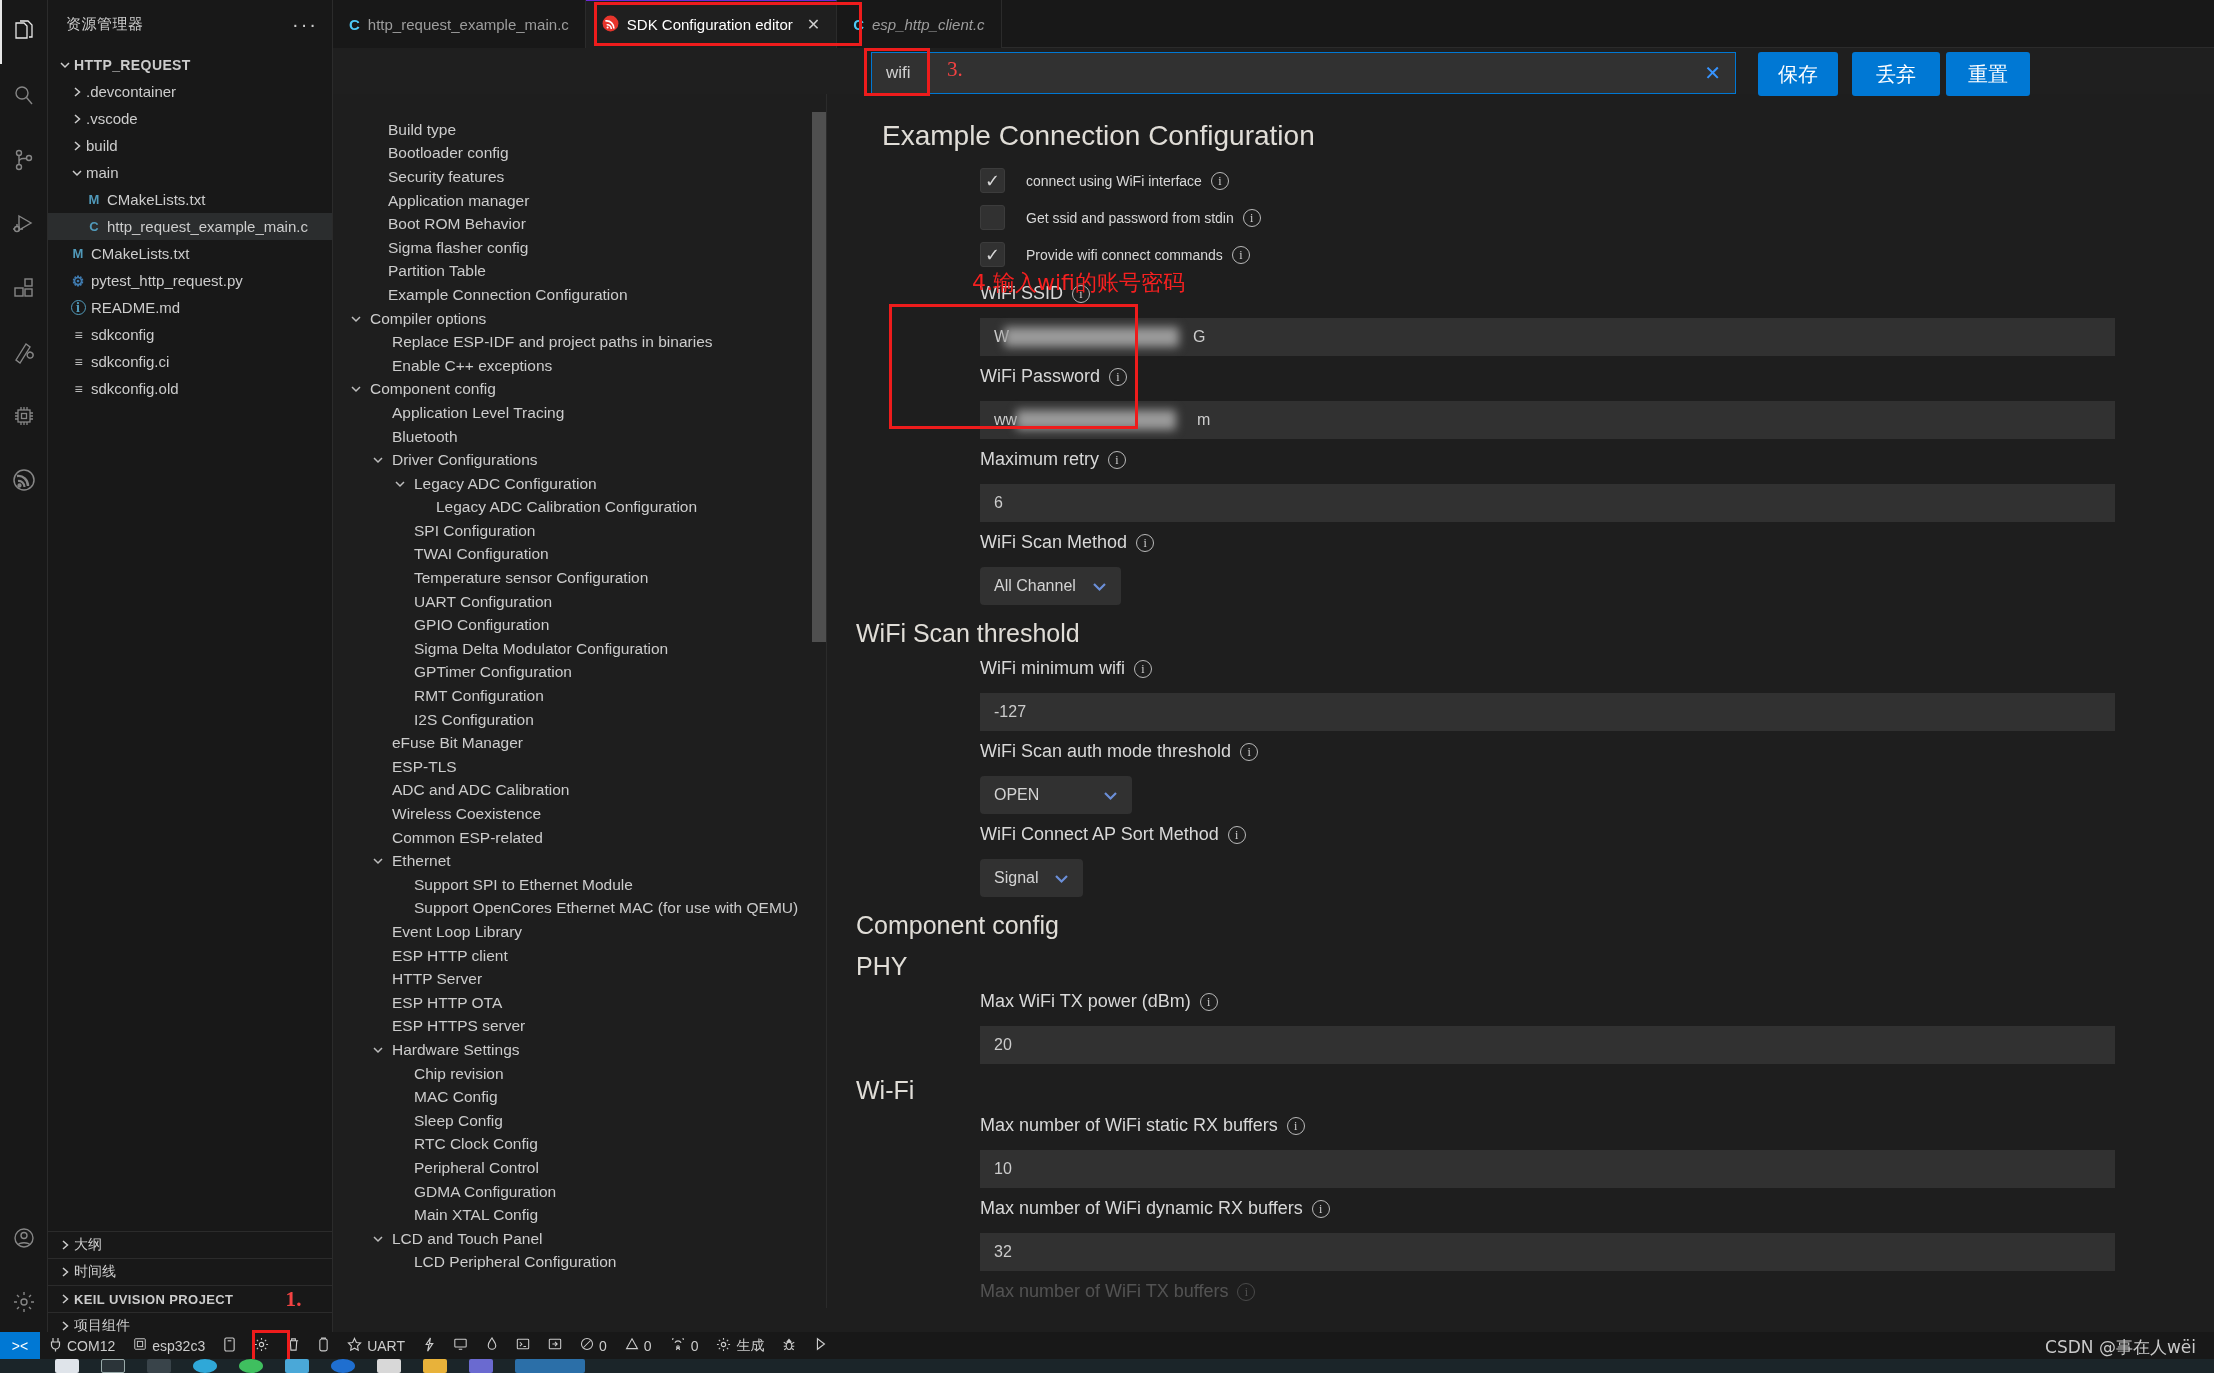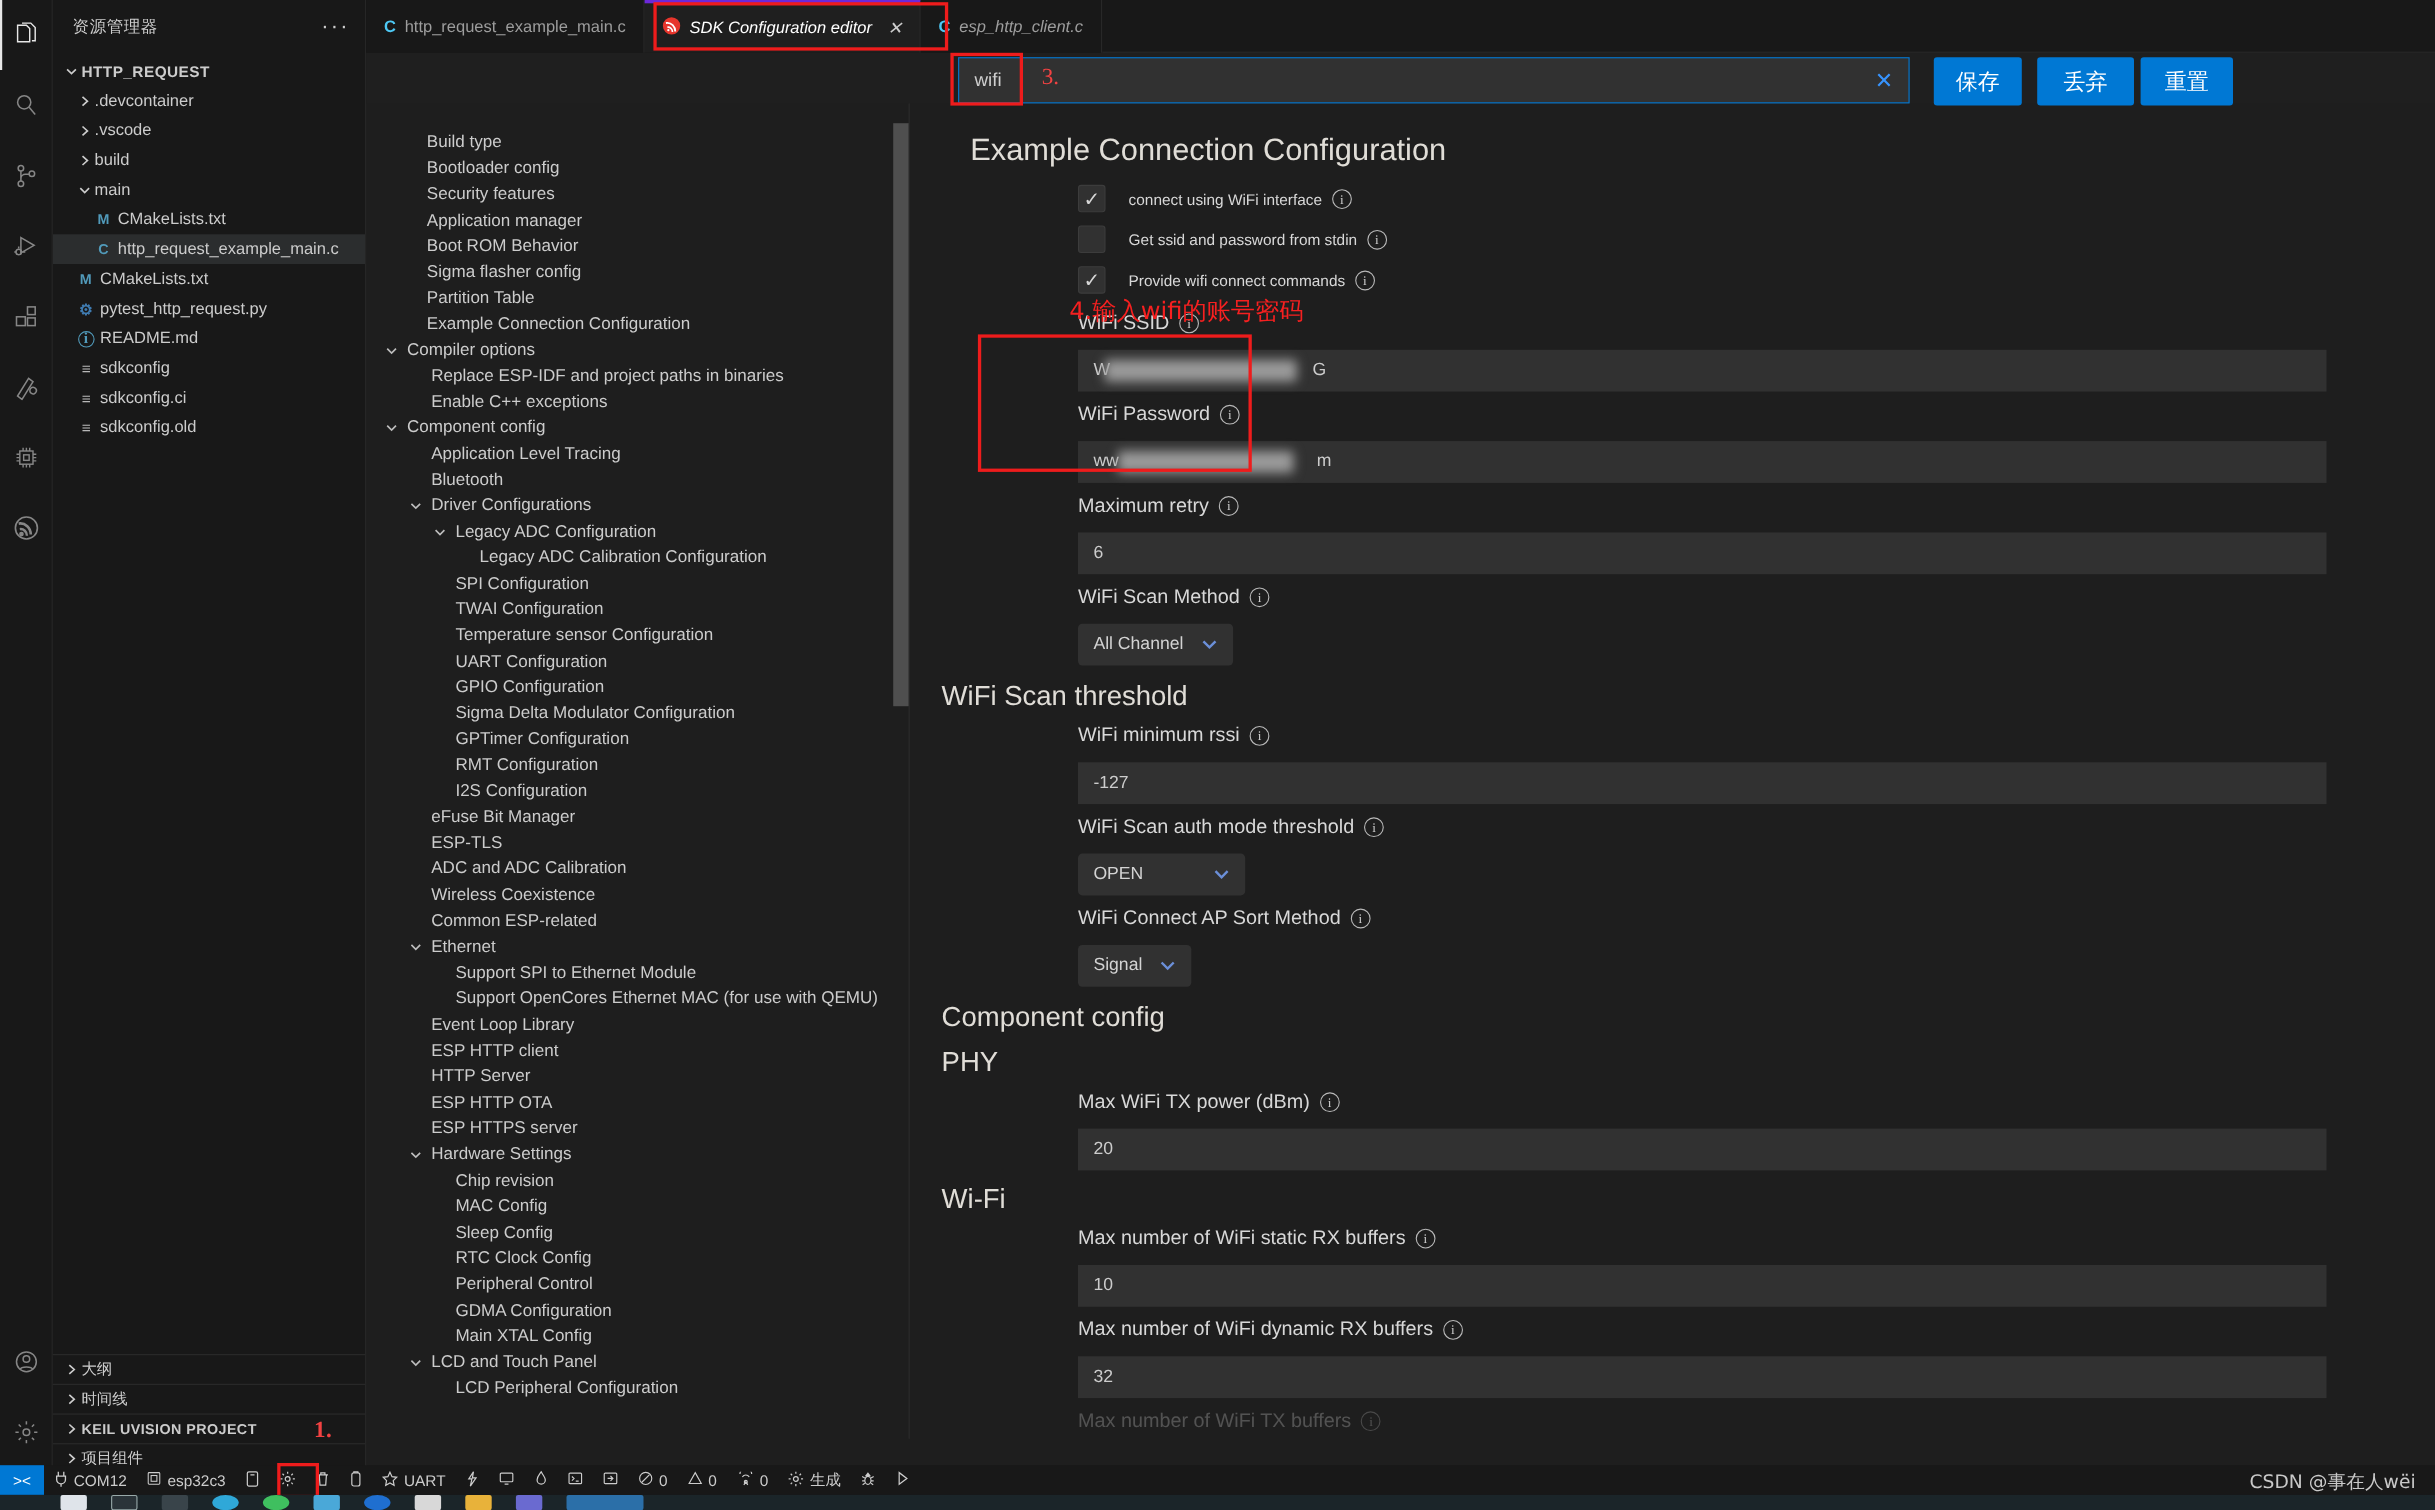--- a/index.html
+++ b/index.html
@@ -56,21 +56,21 @@
   
   .tabbar {
     position:absolute; left:333px; top:0; width:1881px; height:48px;
     background:#181818; display:flex; align-items:stretch;
   }
   .tab {
     display:flex; align-items:center; gap:8px; padding:0 16px;
     font-size:15px; color:#9d9d9d; background:#181818;
     border-right:1px solid #2b2b2b; position:relative; white-space:nowrap;
   }
-  .tab.active { background:#1f1f1f; color:#ffffff; border-top:3px solid #6d28d9;font-style:italic; }
+  .tab.active { background:#1f1f1f; color:#ffffff; border-top:1px solid #6d28d9; }
   .tab .tclose { margin-left:6px; font-size:16px; color:#cccccc; }
   .tab .cico { color:#4ec9f5; font-weight:bold; font-size:15px; }
   .tab .italic { font-style: italic; }
   .tabfill { flex:1; background:#181818; border-bottom:1px solid #2b2b2b;}
   .redbox { position:absolute; border:3px solid #ee1c1c; pointer-events:none; }
 
   
   .cfg-header {
     position:absolute; left:333px; top:48px; width:1881px; height:46px;
     background:#1f1f1f;
@@ -630,21 +630,21 @@
       <span class="dd-chev">
         <svg width="15" height="10" viewBox="0 0 15 10" fill="none" stroke="currentColor" stroke-width="2.2">
             <path d="M2 2l5.5 5.5L13 2"></path>
           </svg>
       </span>
     </div>
 
     <div class="h-sub">WiFi Scan threshold</div>
 
     <div class="fld-label">
-      <span>WiFi minimum rssi</span>
+      <span>WiFi minimum wifi</span>
       <span class="iicon">i</span>
     </div>
     <div class="txtinput">-127</div>
 
     <div class="fld-label">
       <span>WiFi Scan auth mode threshold</span>
       <span class="iicon">i</span>
     </div>
     <div class="dropdown" style="min-width:152px; justify-content:space-between;">
       <span>OPEN</span>

